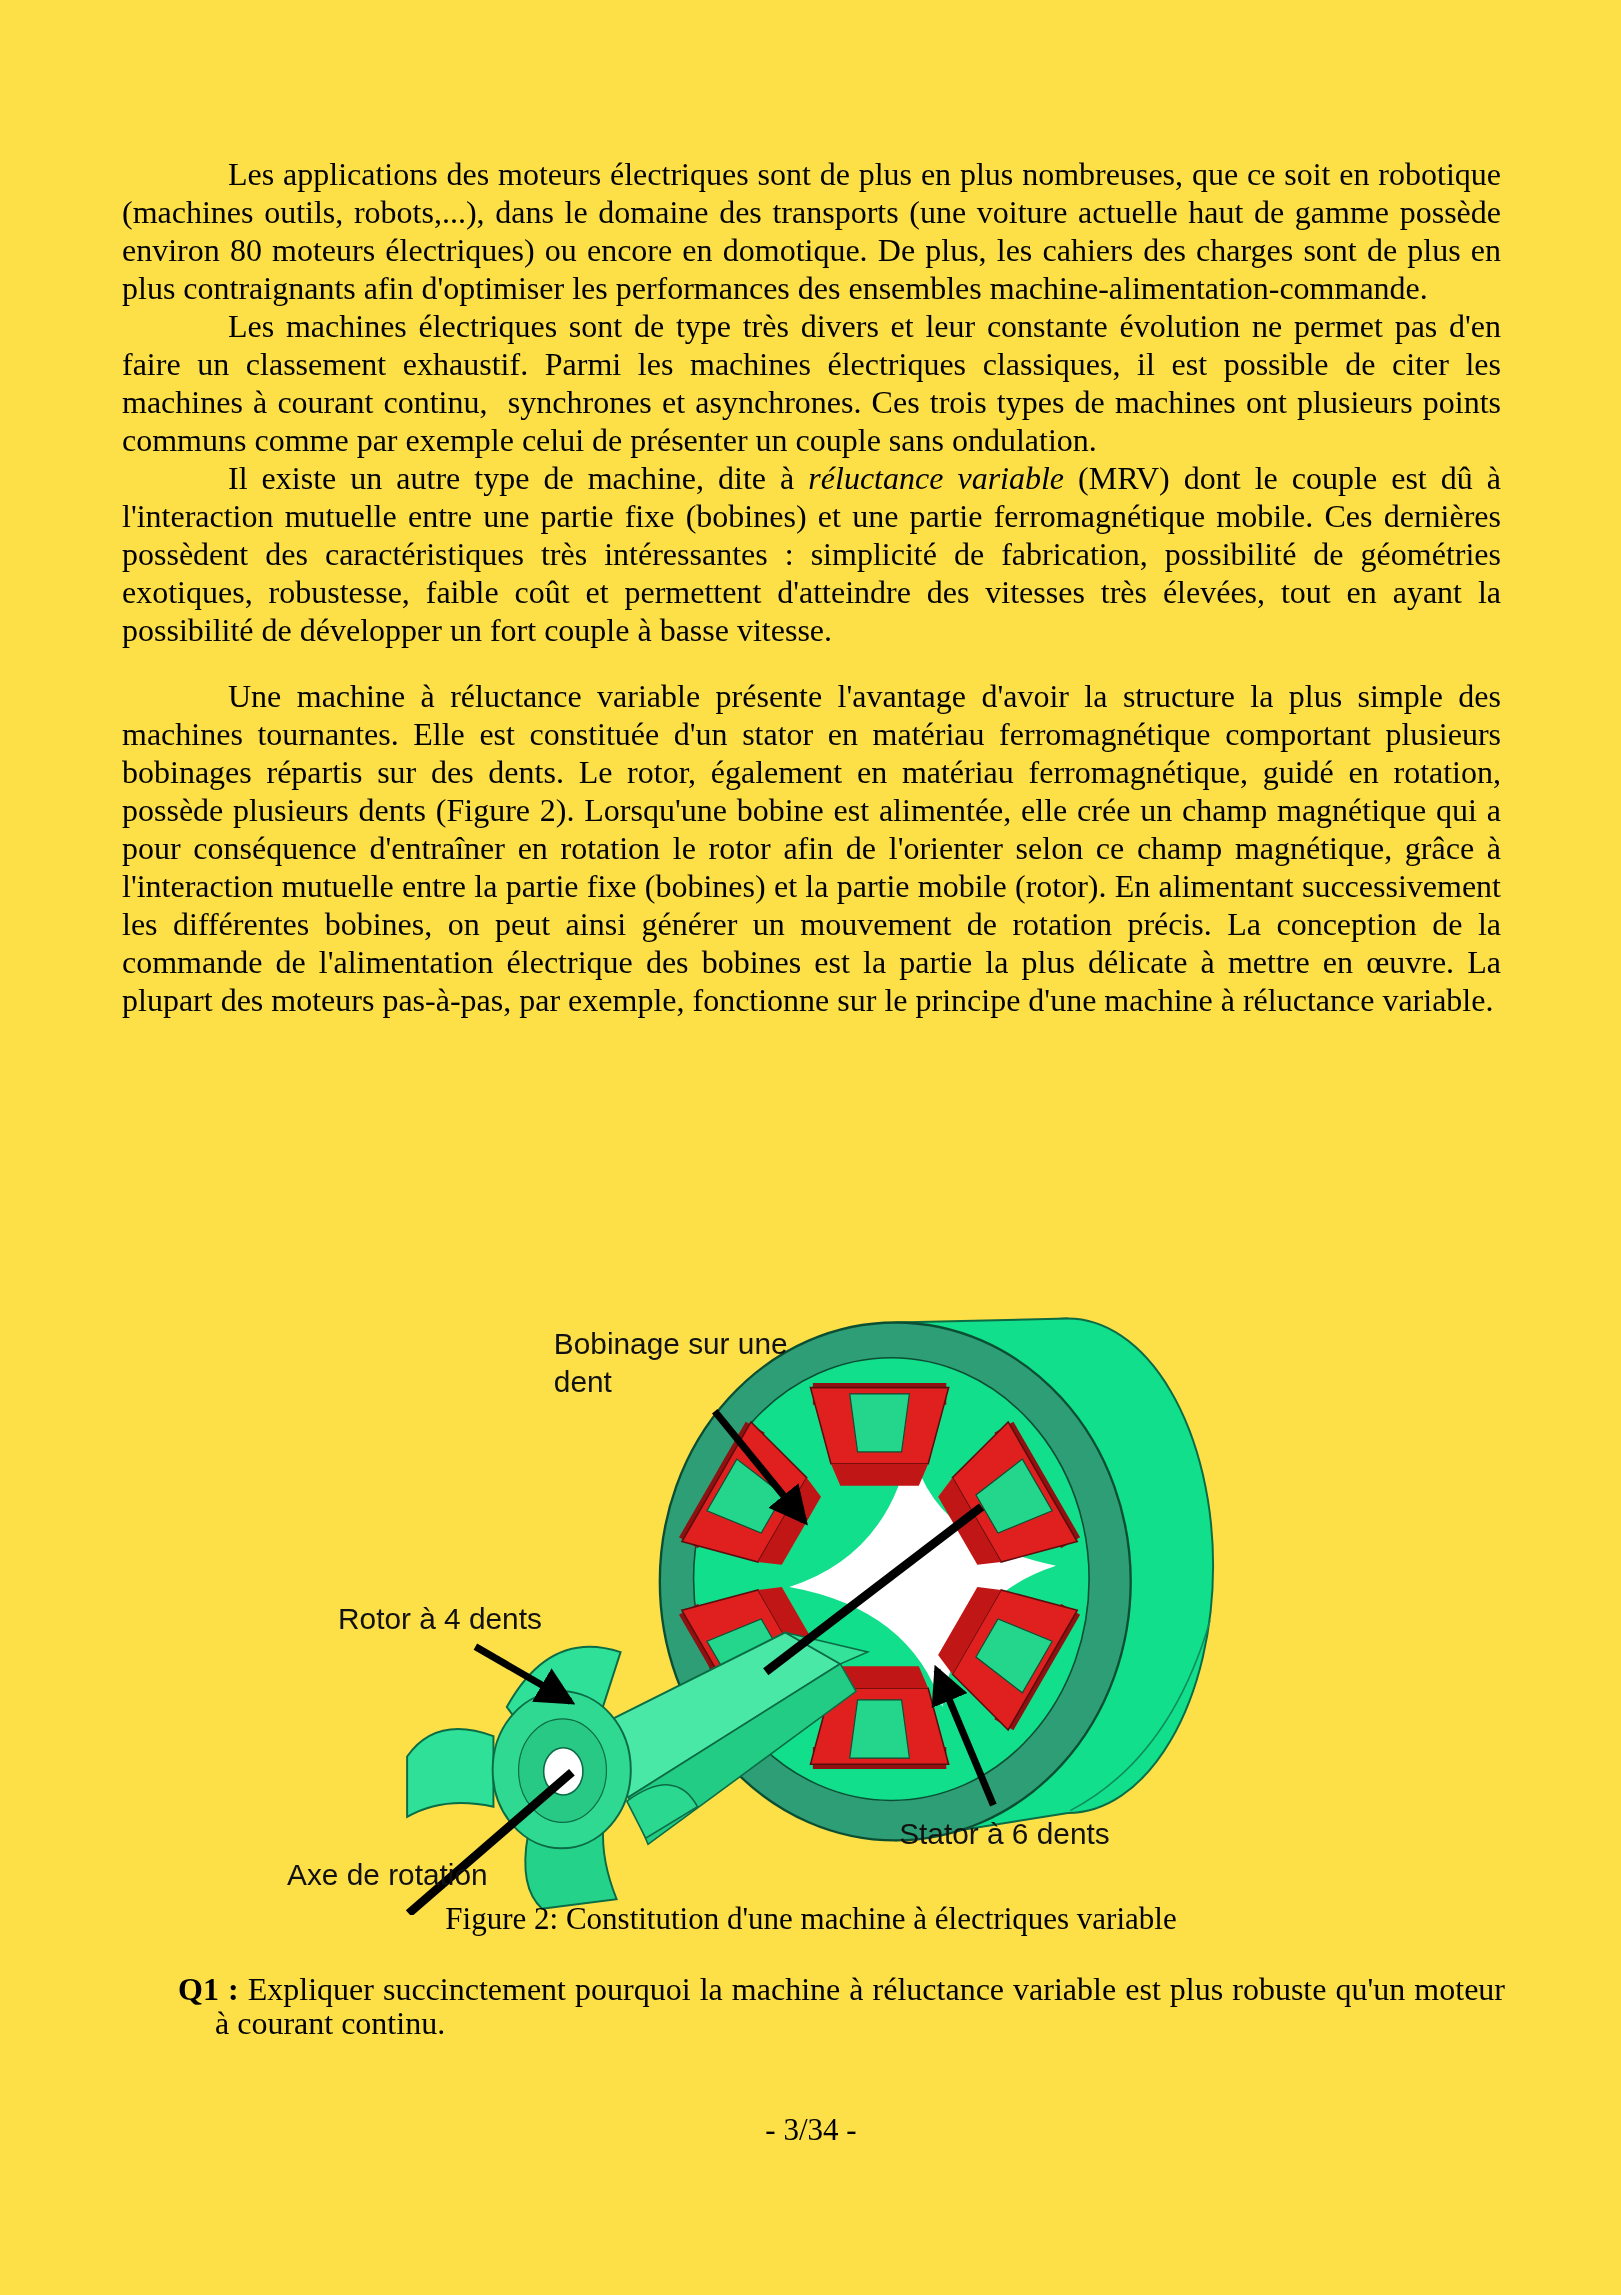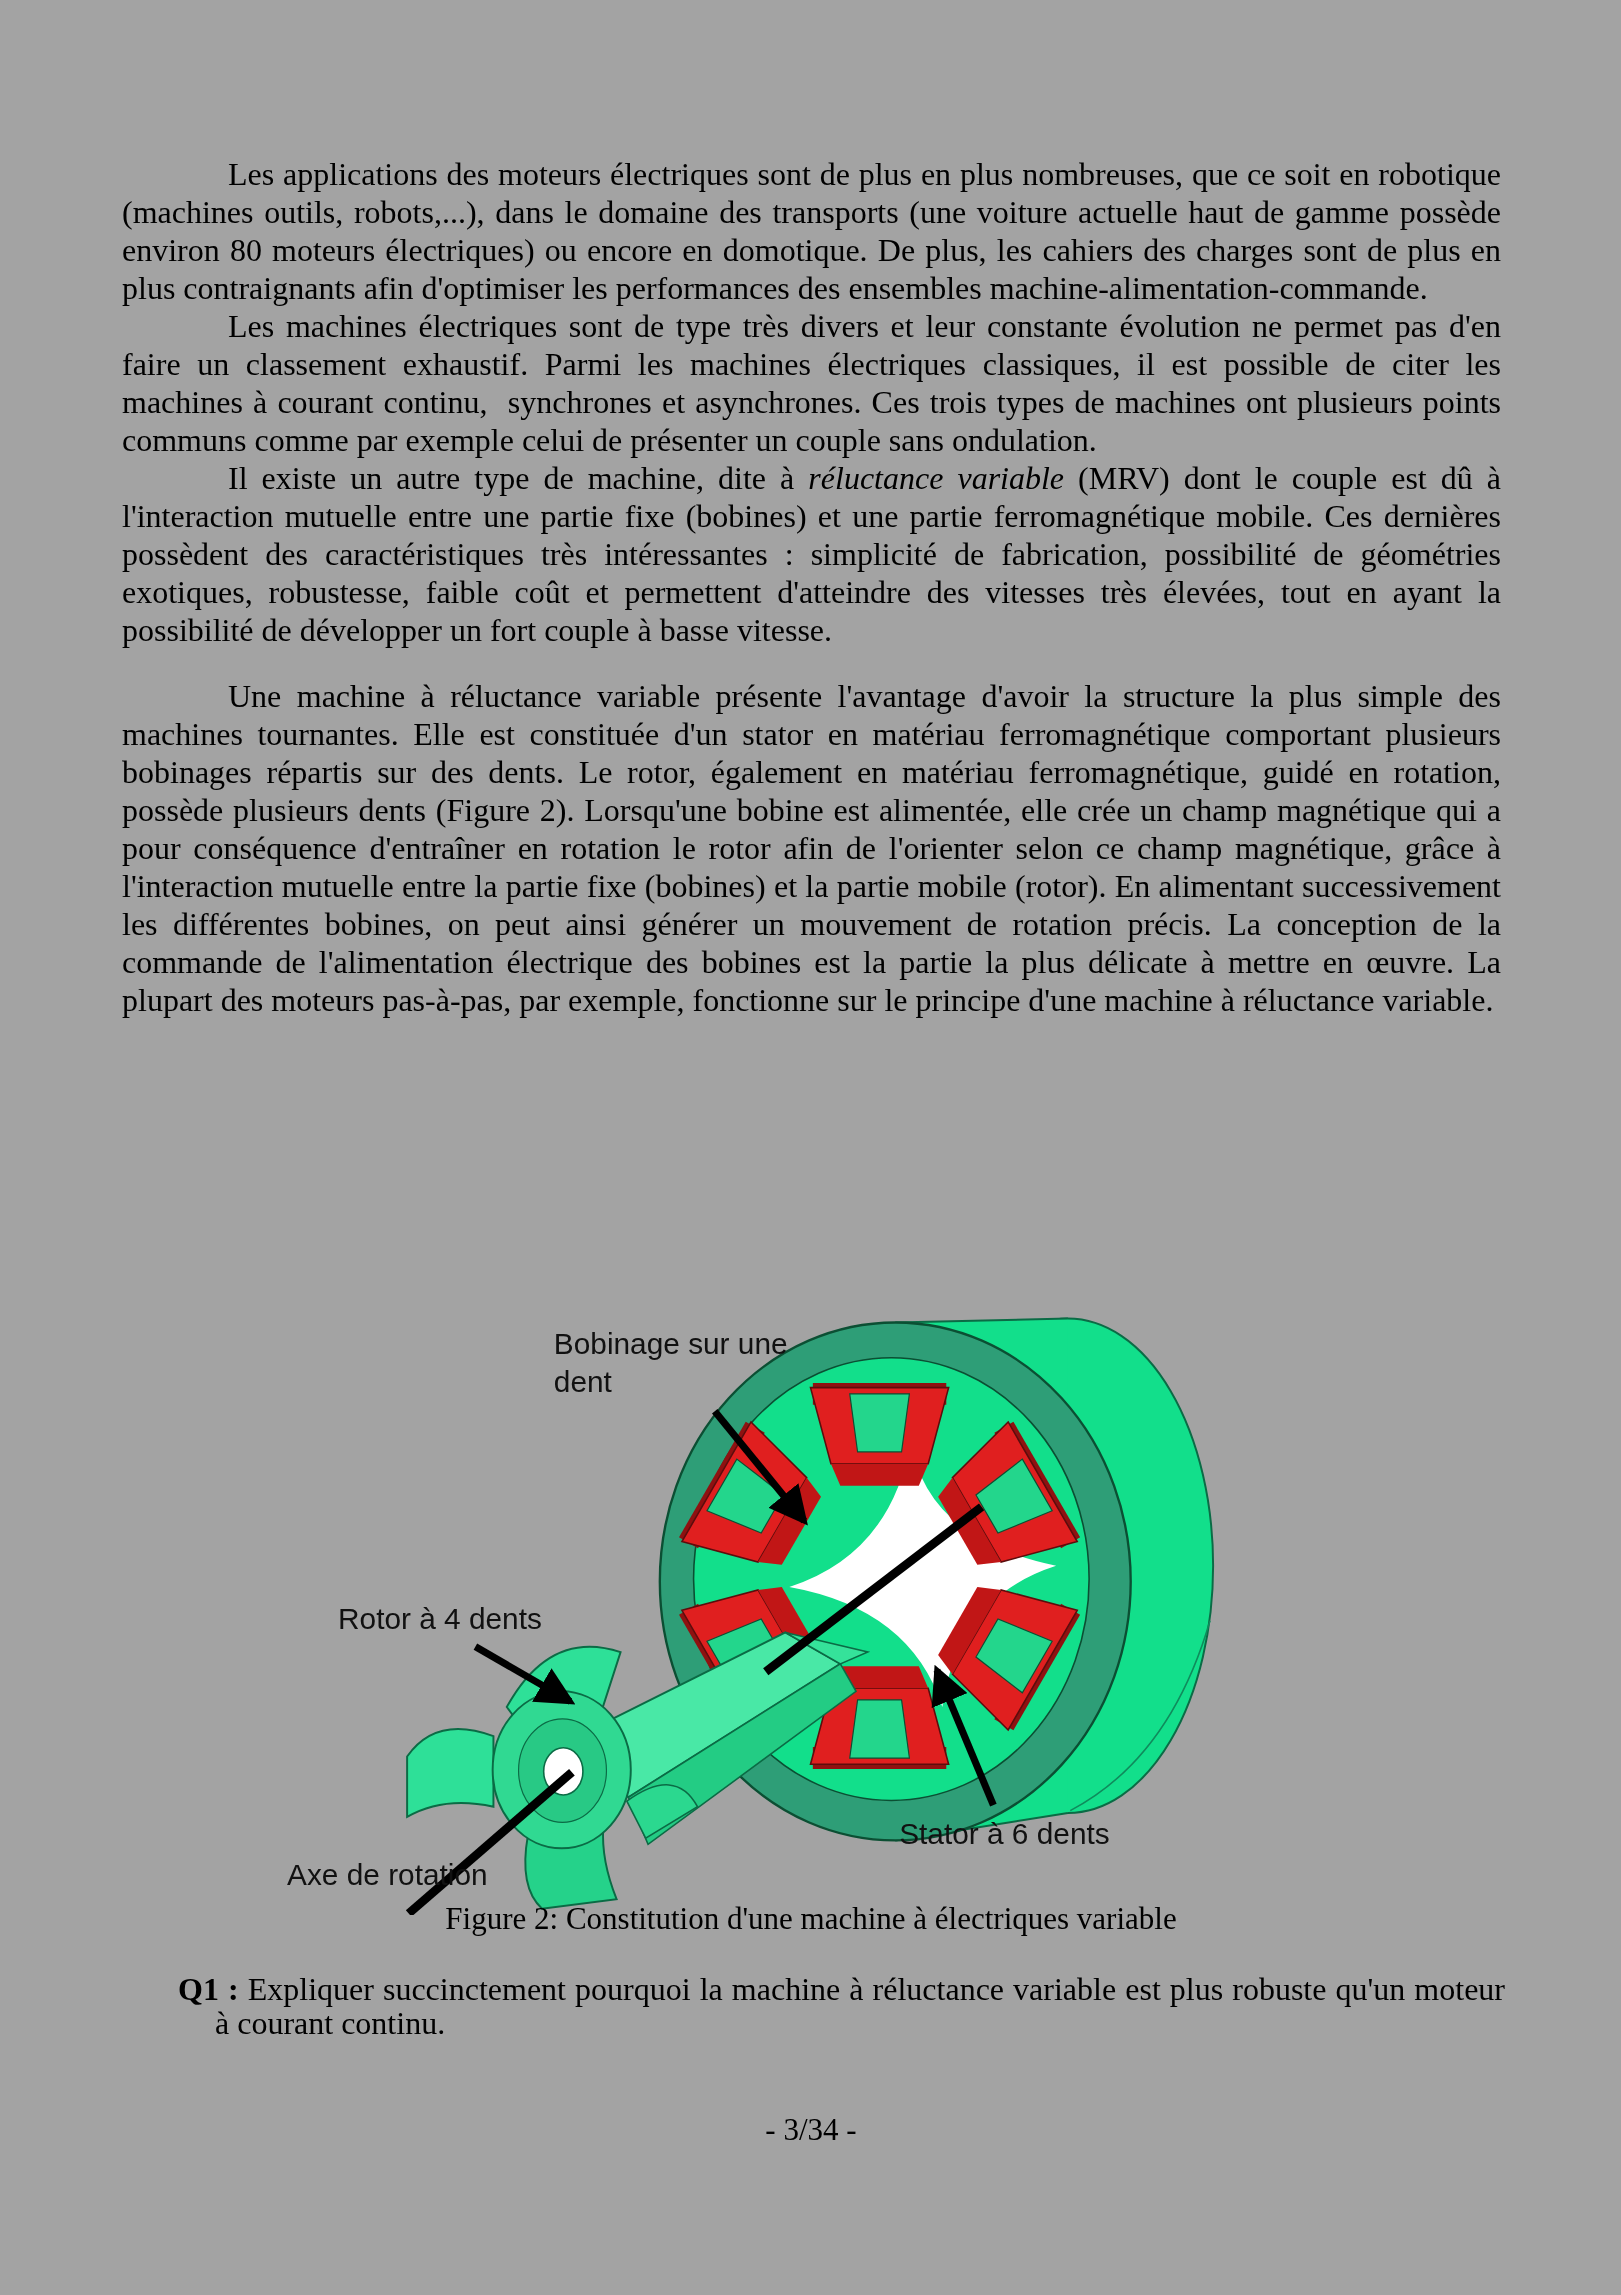--- a/index.html
+++ b/index.html
@@ -1,20 +1,20 @@
 <!DOCTYPE html>
 <html style="font-size:12.6px"><head>
 <meta charset="utf-8">
 <style>
   html,body{margin:0;padding:0;background:#ffffff;}
   .page{
     position:relative;
     width:1622px;
     height:2295px;
-    background:#a3a3a3;
+    background:#fde047;
     font-family:"Liberation Serif", serif;
     color:#000000;
     overflow:hidden;
   }
   .bodytext{
     position:absolute;
     left:122px;
     top:155px;
     width:1379px;
     font-size:32px;

